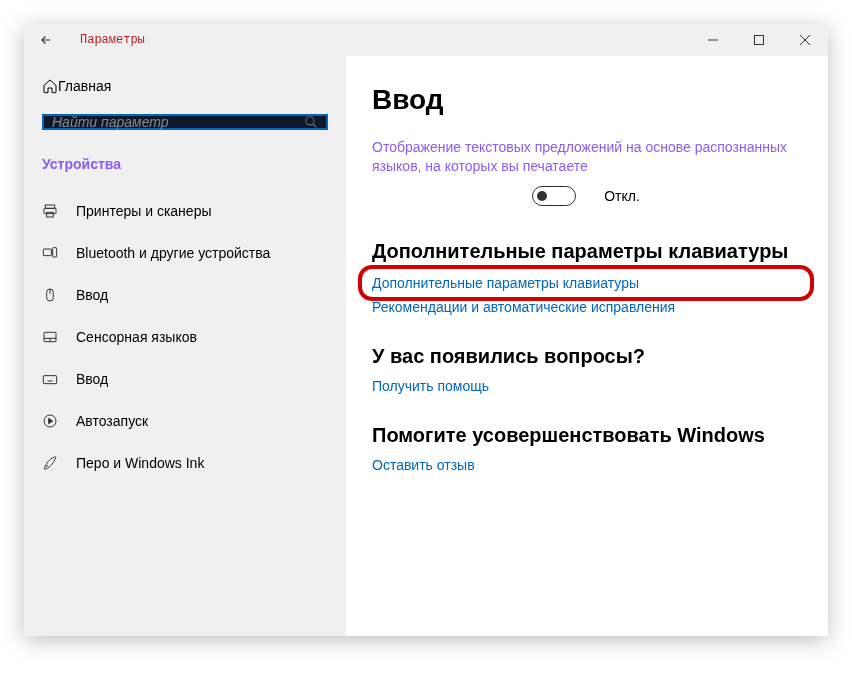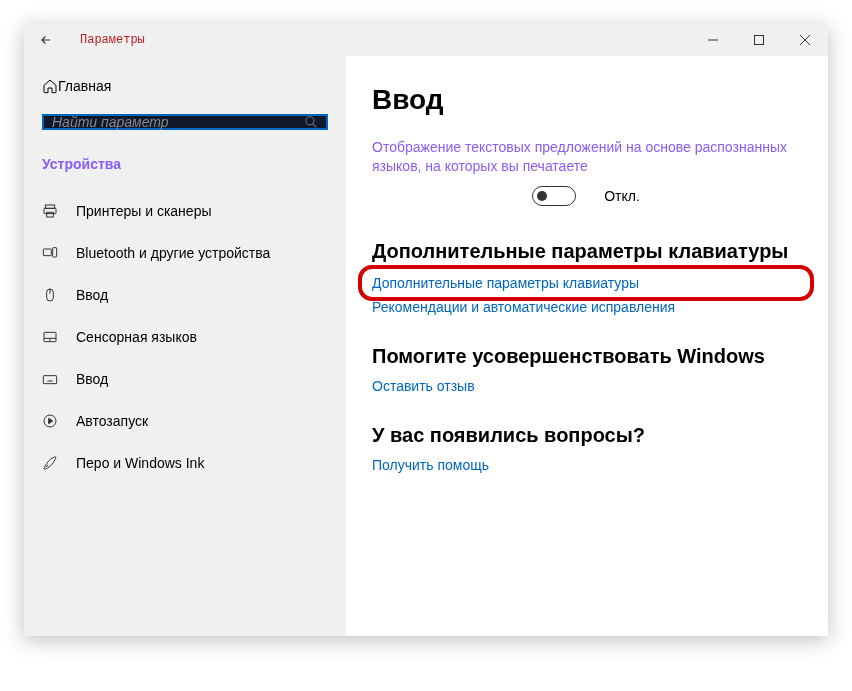--- a/index.html
+++ b/index.html
@@ -290,24 +290,24 @@
       <div class="section">
         <h2>Дополнительные параметры клавиатуры</h2>
         <div class="highlight-wrap">
           <span class="link">Дополнительные параметры клавиатуры</span>
           <div class="highlight-border"></div>
         </div>
         <span class="link" style="margin-top:2px">Рекомендации и автоматические исправления</span>
       </div>
 
       <div class="section">
+        <h2>У вас появились вопросы?</h2>
+        <span class="link">Получить помощь</span>
+      </div>
+
+      <div class="section">
         <h2>Помогите усовершенствовать Windows</h2>
         <span class="link">Оставить отзыв</span>
       </div>
 
-      <div class="section">
-        <h2>У вас появились вопросы?</h2>
-        <span class="link">Получить помощь</span>
-      </div>
-
     </div>
   </div>
 </div>
 
 </body></html>

